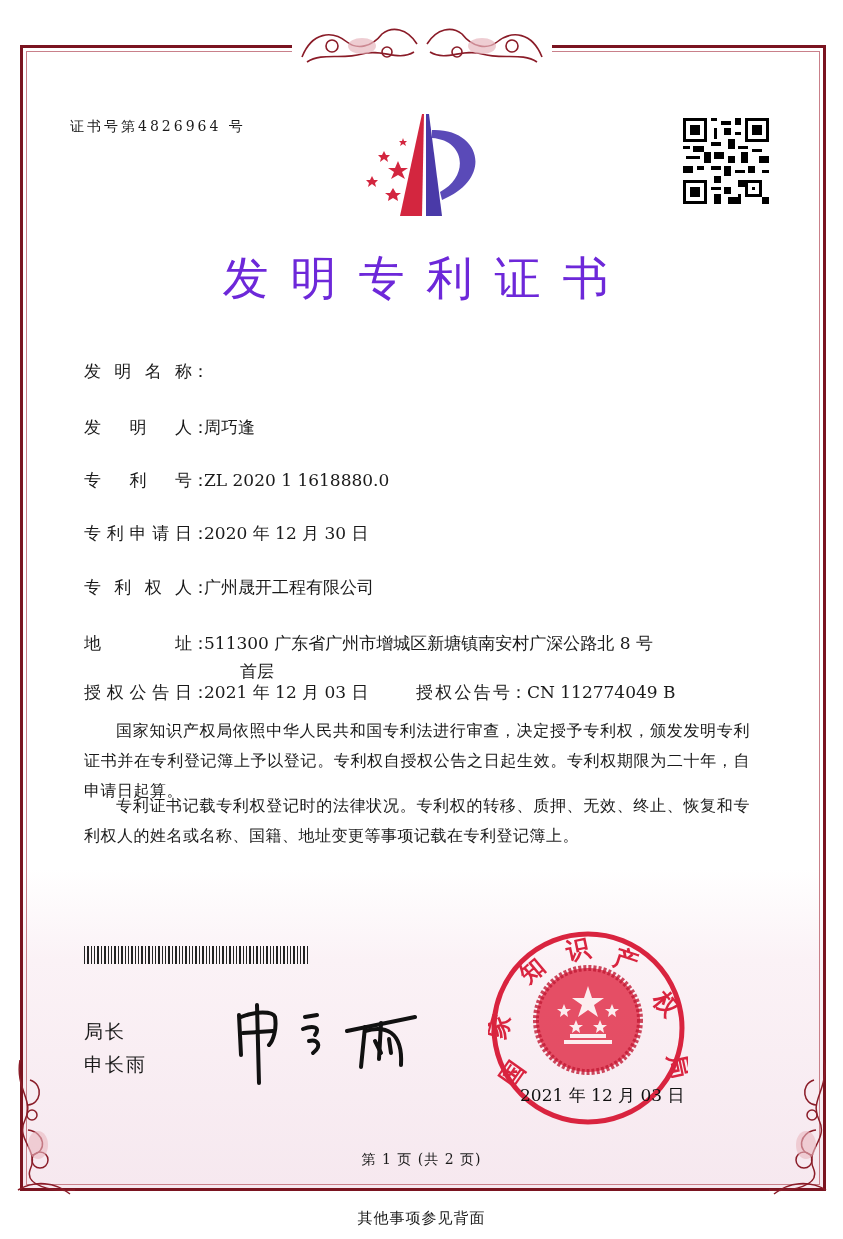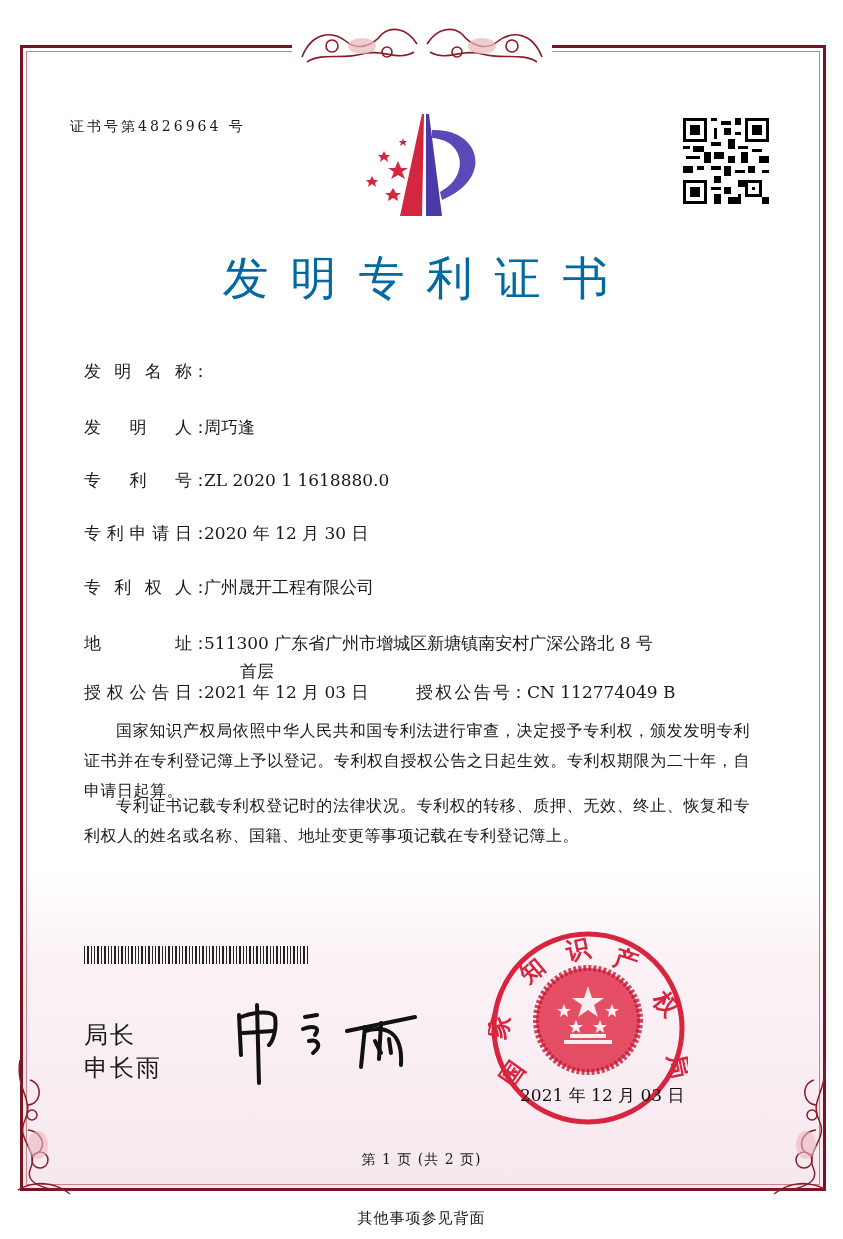--- a/index.html
+++ b/index.html
@@ -77,21 +77,21 @@
       position: absolute;
       left: 0;
       width: 843px;
       top: 248px;
       text-align: center;
       font-family: "DejaVu Sans", "Liberation Sans", sans-serif;
       font-size: 46px;
       letter-spacing: 22px;
       padding-left: 10px;
       box-sizing: border-box;
-      color: #0369a1;
+      color: #6d28d9;
     }
     .field {
       position: absolute;
       left: 84px;
       font-size: 17px;
       display: flex;
       align-items: baseline;
       white-space: nowrap;
     }
     .field .label {
@@ -137,21 +137,21 @@
       position: absolute;
       left: 84px;
       top: 946px;
       width: 224px;
       height: 18px;
     }
     .director-title, .director-name {
       position: absolute;
       left: 84px;
       font-family: "DejaVu Sans", "Liberation Sans", sans-serif;
-      font-size: 24px;
+      font-size: 19px;
       letter-spacing: 2px;
     }
     .director-title { top: 1019px; }
     .director-name { top: 1052px; }
     .signature {
       position: absolute;
       left: 225px;
       top: 995px;
       width: 200px;
       height: 90px;

